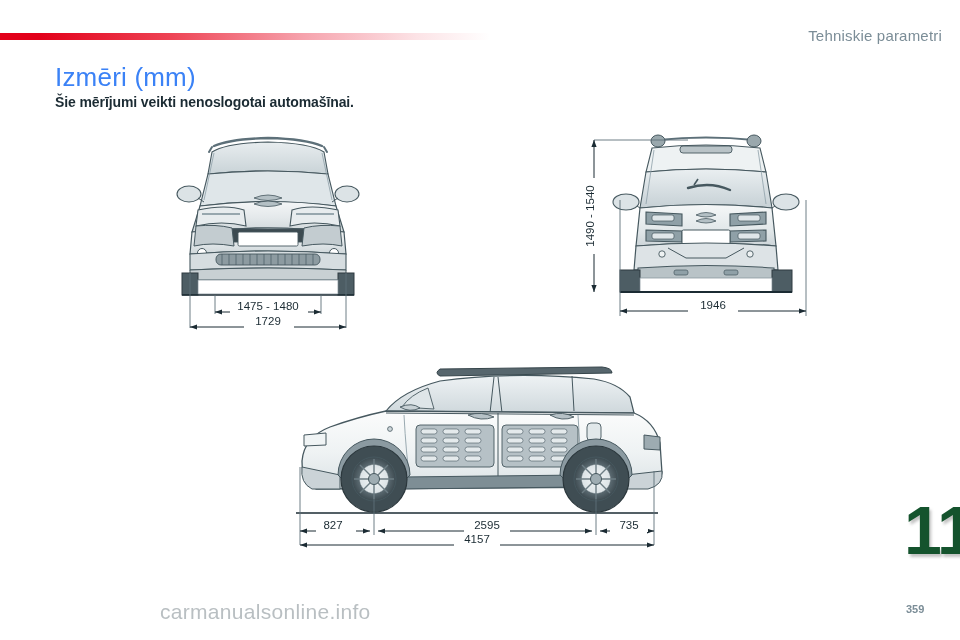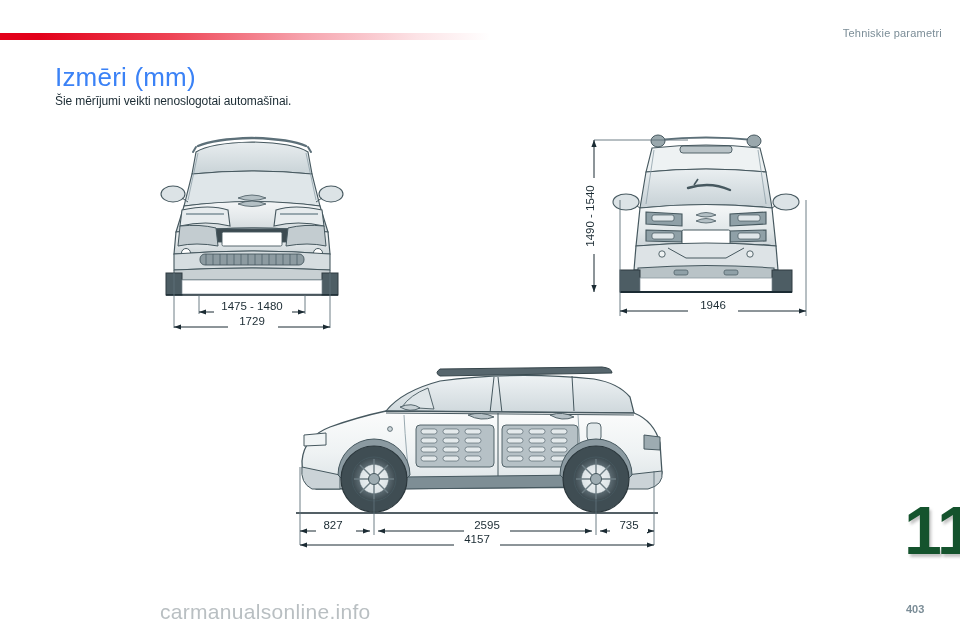--- a/index.html
+++ b/index.html
@@ -22,43 +22,43 @@
     left: 0;
     top: 33px;
     width: 490px;
     height: 7px;
     background: linear-gradient(to right, #e2001a 0%, #e2001a 8%, #ee4455 35%, #f6a3ad 62%, #fce3e6 85%, #ffffff 100%);
   }
   #header-chapter-title {
     position: absolute;
     right: 18px;
     top: 27px;
-    font-size: 11px;
+    font-size: 15px;
     color: #7b8d97;
     letter-spacing: 0.2px;
     white-space: nowrap;
   }
 
   
   #page-title {
     position: absolute;
     left: 55px;
     top: 62px;
     font-size: 26px;
     font-weight: 400;
     color: #3b82f6;
     letter-spacing: 0.2px;
     white-space: nowrap;
   }
   #page-subtitle {
     position: absolute;
     left: 55px;
     top: 94px;
-    font-size: 12px;
-    font-weight: normal;
+    font-size: 14px;
+    font-weight: bold;
     color: #1b2b33;
     letter-spacing: -0.1px;
     white-space: nowrap;
   }
 
   
   #chapter-number {
     position: absolute;
     left: 884px;
     top: 496px;
@@ -85,21 +85,21 @@
     width: 960px;
     font-size: 21px;
     color: #b9bfc2;
     letter-spacing: 0.3px;
     padding-left: 160px;
     box-sizing: border-box;
   }
 
   
   .figure { position: absolute; }
-  #figure-front { left: 152px; top: 128px; width: 200px; height: 205px; }
+  #figure-front { left: 168px; top: 128px; width: 200px; height: 205px; }
   #figure-rear  { left: 576px; top: 118px; width: 260px; height: 210px; }
   #figure-side  { left: 282px; top: 349px; width: 390px; height: 200px; }
 
   svg { display: block; overflow: visible; }
 
   .dim-text {
     font-family: "Liberation Sans", sans-serif;
     font-size: 11.5px;
     fill: #1b2b33;
     font-weight: 400;
@@ -420,13 +420,13 @@
       <path d="M18 196 L25 193.4 L25 198.6 Z" fill="#1b2b33"></path>
       <path d="M372 196 L365 193.4 L365 198.6 Z" fill="#1b2b33"></path>
       <rect x="172" y="184" width="46" height="13" fill="#ffffff"></rect>
       <text class="dim-text" x="195" y="194" text-anchor="middle">4157</text>
     </g>
   </svg>
 </div>
 
 <div id="chapter-number">11</div>
 <div id="watermark">carmanualsonline.info</div>
-<div id="page-number">403</div>
+<div id="page-number">359</div>
 
 </body></html>

